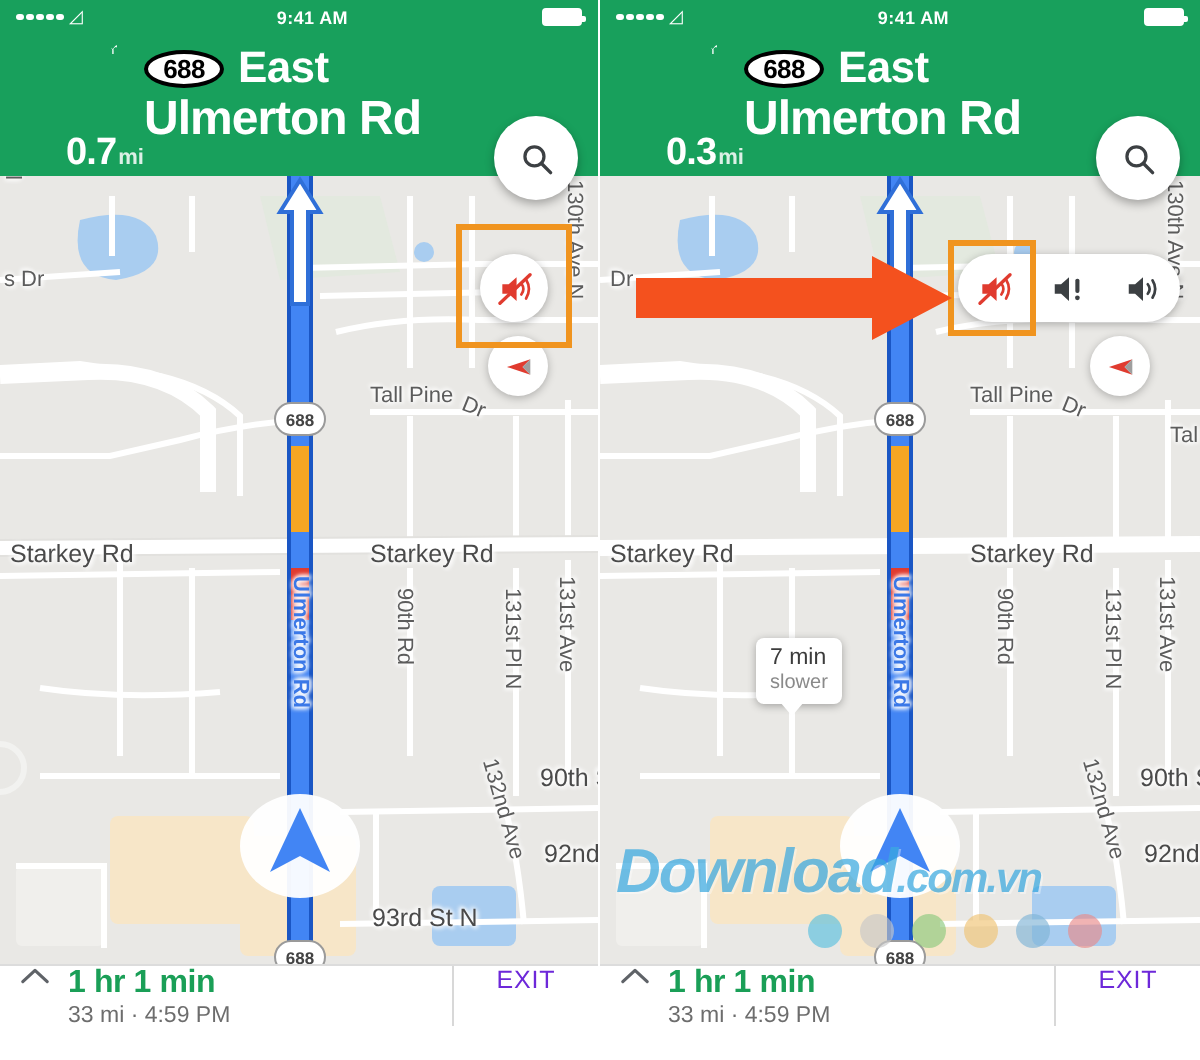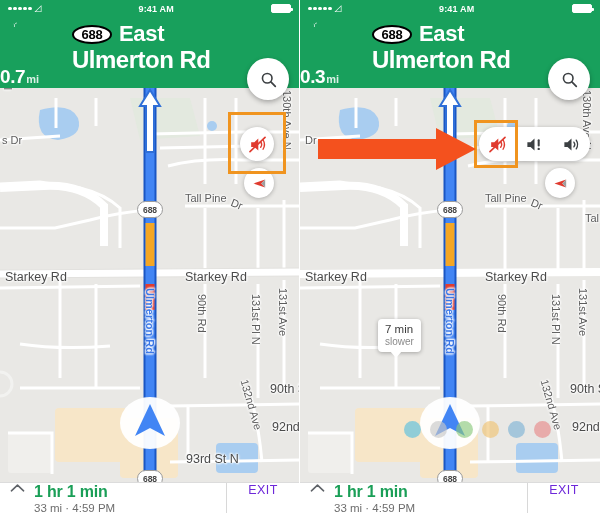--- a/index.html
+++ b/index.html
@@ -39,21 +39,21 @@
 
   
   .navheader {
     position: absolute; top: 0; left: 0; width: 100%; height: 88px;
     background: #18a05c; color: #fff; z-index: 20;
     padding: 20px 0 0 0;
   }
   .nav-grid { display: flex; height: 68px; }
   .nav-left {
     width: 72px; display: flex; flex-direction: column;
-    align-items: flex-start; justify-content: center; padding-top: 2px;
+    align-items: flex-end; justify-content: center; padding-top: 2px;
   }
   .turn-icon { width: 30px; height: 28px; }
   .dist { display: flex; align-items: baseline; margin-top: 1px; }
   .dist-num { font-size: 19px; font-weight: bold; letter-spacing: -.4px; }
   .dist-unit { font-size: 11px; font-weight: bold; margin-left: 1px; opacity: .85; margin-top: 45px; }
   .nav-right { flex: 1; padding-top: 1px; }
   .road-line1 { display: flex; align-items: center; gap: 7px; height: 26px; }
   .shield {
     display: inline-flex; align-items: center; justify-content: center;
     min-width: 40px; height: 19px; padding: 0 6px;
@@ -459,20 +459,23 @@
         <div class="maplabel big" style="left:272px;top:332px;">92nd</div>
         <div class="maplabel" style="left:293px;top:2px; transform:rotate(90deg); transform-origin:left top;">130th Ave N</div>
       </div>
 
       <div class="callout">
         <div class="c1">7 min</div>
         <div class="c2">slower</div>
       </div>
 
       <div class="watermark">
+        <div class="wm-text">
+          <span>Download</span><span class="sub">.com.vn</span>
+        </div>
         <div class="wm-dots">
           <i style="background:#5bc0de"></i>
           <i style="background:#c8c8c8"></i>
           <i style="background:#8cc97e"></i>
           <i style="background:#f0c373"></i>
           <i style="background:#7fb3d5"></i>
           <i style="background:#e88b8b"></i>
         </div>
       </div>
     </div>

